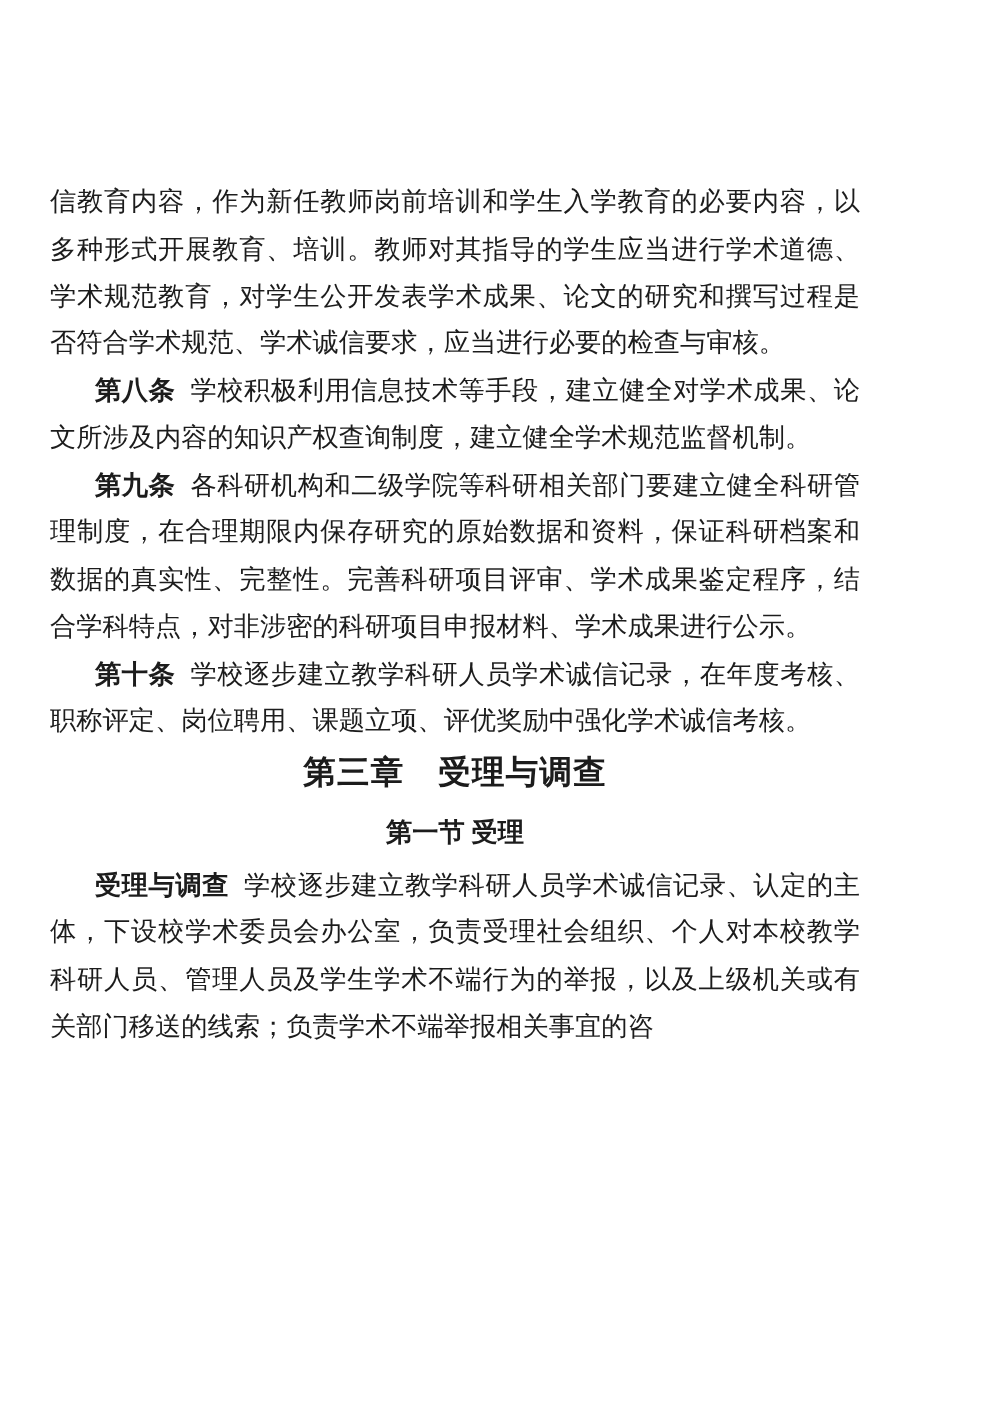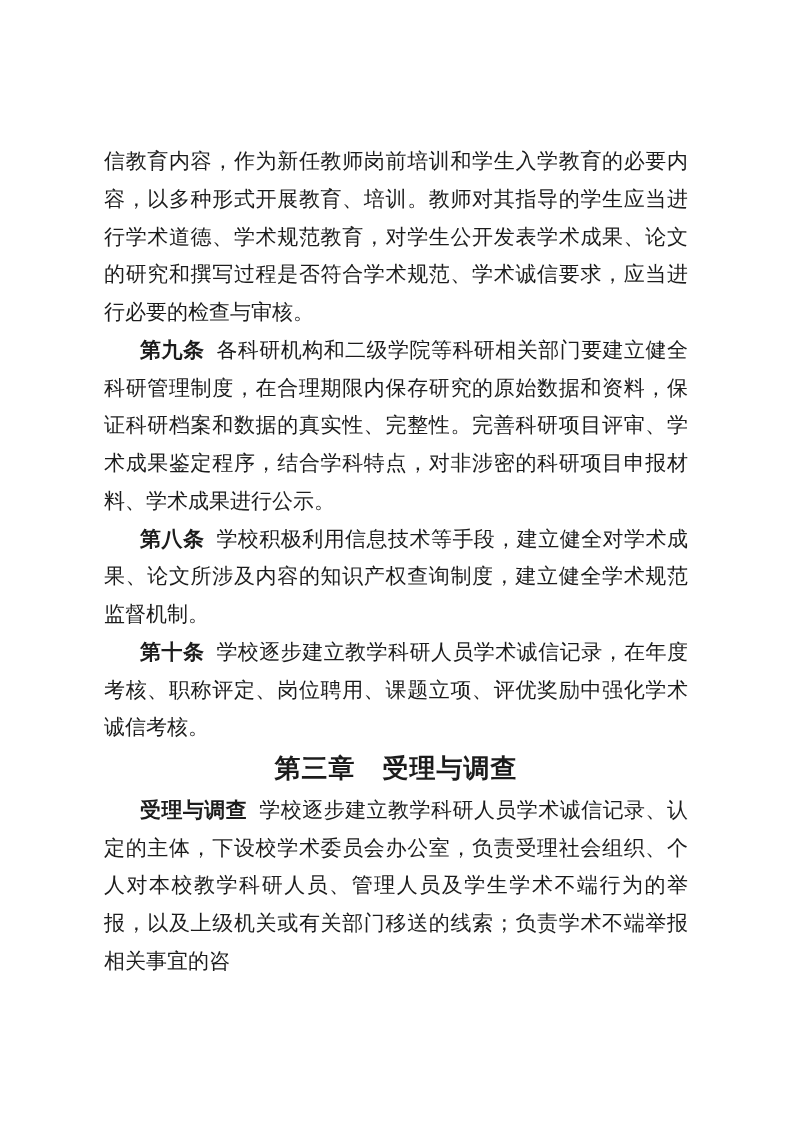--- a/index.html
+++ b/index.html
@@ -2,21 +2,21 @@
 <html lang="zh"><head>
 <meta charset="utf-8">
 <style>
   html, body { margin: 0; padding: 0; background: #ffffff; }
   .page {
     position: relative;
     width: 793px;
     height: 1122px;
     background: #ffffff;
     box-sizing: border-box;
-    padding: 143px 105px 0 104px;
+    padding: 143px 105px 0 40px;
     font-family: "Liberation Serif", "DejaVu Serif", serif;
     font-size: 21px;
     line-height: 37.75px;
     color: #1c1c1c;
     overflow: hidden;
   }
   .body-para {
     margin: 0;
     text-align: justify;
     text-justify: inter-ideograph;
@@ -41,24 +41,25 @@
   }
   .after-section { margin-top: 4px; }
 </style>
 </head>
 <body>
 
 <div class="page">
 
   <p class="body-para">信教育内容，作为新任教师岗前培训和学生入学教育的必要内容，以多种形式开展教育、培训。教师对其指导的学生应当进行学术道德、学术规范教育，对学生公开发表学术成果、论文的研究和撰写过程是否符合学术规范、学术诚信要求，应当进行必要的检查与审核。</p>
 
+  <p class="body-para indent"><b class="lead">第八条</b><span>学校积极利用信息技术等手段，建立健全对学术成果、论文所涉及内容的知识产权查询制度，建立健全学术规范监督机制。</span></p>
+
   <p class="body-para indent"><b class="lead">第九条</b><span>各科研机构和二级学院等科研相关部门要建立健全科研管理制度，在合理期限内保存研究的原始数据和资料，保证科研档案和数据的真实性、完整性。完善科研项目评审、学术成果鉴定程序，结合学科特点，对非涉密的科研项目申报材料、学术成果进行公示。</span></p>
-
-  <p class="body-para indent"><b class="lead">第八条</b><span>学校积极利用信息技术等手段，建立健全对学术成果、论文所涉及内容的知识产权查询制度，建立健全学术规范监督机制。</span></p>
 
   <p class="body-para indent"><b class="lead">第十条</b><span>学校逐步建立教学科研人员学术诚信记录，在年度考核、职称评定、岗位聘用、课题立项、评优奖励中强化学术诚信考核。</span></p>
 
   <h1 class="chapter-heading">第三章　受理与调查</h1>
 
+  <h2 class="section-heading">第一节 受理</h2>
 
   <p class="body-para indent after-section"><b class="lead">受理与调查</b><span>学校逐步建立教学科研人员学术诚信记录、认定的主体，下设校学术委员会办公室，负责受理社会组织、个人对本校教学科研人员、管理人员及学生学术不端行为的举报，以及上级机关或有关部门移送的线索；负责学术不端举报相关事宜的咨</span></p>
 
 </div>
 
 </body></html>

